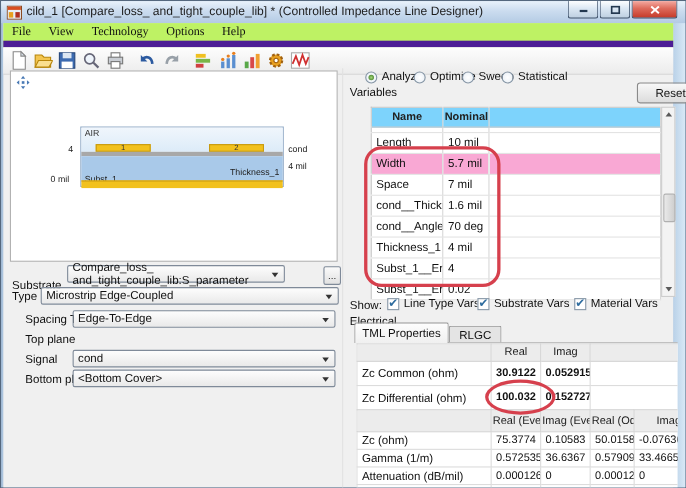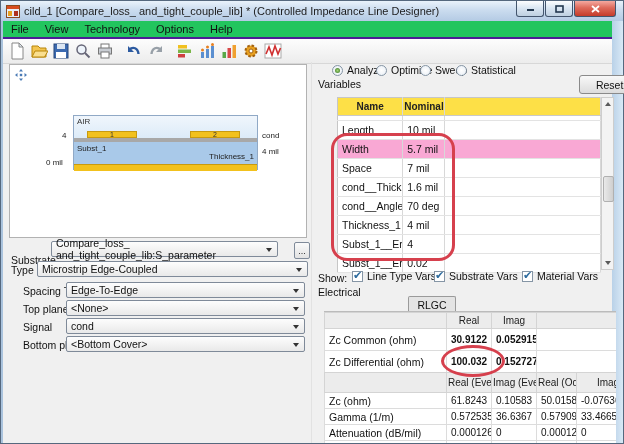--- a/index.html
+++ b/index.html
@@ -9,21 +9,21 @@
   .titlebar{position:absolute;left:0;top:0;right:0;height:20px;
     background:linear-gradient(#e9f2fb,#cbdcef 45%,#b4cbe4);
     display:flex;align-items:center;font-size:11px;color:#1c1c1c;}
   .app-icon{width:14px;height:13px;margin:0 4px 0 5px;}
   .win-controls{position:absolute;right:7px;top:0;display:flex;}
   .win-btn{width:26px;height:15px;border:1px solid #43556d;border-top:none;border-radius:0 0 3px 3px;
     background:linear-gradient(#fdfeff,#dbe7f3 45%,#bed0e1);display:flex;align-items:center;justify-content:center;margin-left:1px;}
   .win-btn.close{width:40px;background:linear-gradient(#f4a9a0,#dd6a5b 45%,#c53b2a);}
   
   .client{position:absolute;left:2px;right:11px;top:20px;bottom:0;background:#f0f0f0;}
-  .menubar{height:16px;background:#22c55e;border-bottom:2px solid #4c1d95;display:flex;align-items:center;font-size:11px;}
+  .menubar{height:16px;background:#bef264;border-bottom:6px solid #4c1d95;display:flex;align-items:center;font-size:11px;font-family:Liberation Serif, serif;}
   .menu-item{padding:1px 8px;color:#111;}
   .toolbar{height:24px;background:linear-gradient(#fdfdfd,#ececec);border-bottom:1px solid #d7d7d7;display:flex;align-items:center;padding-left:4px;}
   .tb-btn{width:20px;height:20px;margin-right:2px;display:flex;align-items:center;justify-content:center;}
   .tb-btn svg{width:18px;height:18px;}
   .gap{margin-left:7px;}
   .content{position:absolute;left:0;top:41px;right:0;bottom:0;}
   
   .left-panel{position:absolute;left:0;top:0;width:308px;bottom:0;}
   .diagram{position:absolute;left:6px;top:2px;width:296px;height:172px;background:#fff;border:1px solid #b2b2b2;}
   .move-icon{position:absolute;left:5px;top:4px;}
@@ -43,21 +43,21 @@
     font-size:9px;display:flex;align-items:center;justify-content:center;color:#222;}
   
   .right-panel{position:absolute;left:308px;top:0;right:0;bottom:0;border-left:1px solid #e2e2e2;}
   .radio-item{position:absolute;top:2px;display:flex;align-items:center;font-size:10.5px;color:#111;}
   .radio{width:11px;height:11px;border:1px solid #8595a5;border-radius:50%;background:radial-gradient(#fff,#e6edf4);margin-right:4px;position:relative;box-sizing:border-box;}
   .radio.on::after{content:'';position:absolute;inset:2px;border-radius:50%;background:radial-gradient(#a5d77a,#2f6e1a);}
   .section-label{position:absolute;font-size:10.5px;color:#111;}
   .btn{position:absolute;border:1px solid #8a8a8a;border-radius:3px;background:linear-gradient(#f8f8f8,#dcdcdc);font-size:10.5px;display:flex;align-items:center;justify-content:center;color:#111;}
   table{border-collapse:collapse;table-layout:fixed;}
   .var-table{position:absolute;left:25px;top:35px;width:264px;background:#fff;border:1px solid #c6c6c6;font-size:10.5px;}
-  .var-table th{height:15px;background:#fde047;border-bottom:1px solid #c9c9c9;border-right:1px solid #d8d8d8;font-weight:bold;font-size:10px;color:#222;}
+  .var-table th{height:15px;background:#7dd3fc;border-bottom:1px solid #c9c9c9;border-right:1px solid #d8d8d8;font-weight:bold;font-size:10px;color:#222;}
   .var-table td{height:18px;border-bottom:1px solid #e3e3e3;border-right:1px solid #d8d8d8;padding:0 0 0 4px;color:#111;white-space:nowrap;overflow:hidden;}
   .var-table tr.partial td{height:4px;}
   .var-table tr.sel td{background:#f9a8d4;}
   .scrollbar{position:absolute;left:289px;top:35px;width:13px;height:173px;background:#f3f3f3;border:1px solid #cdcdcd;box-sizing:border-box;}
   .sb-arrow{position:absolute;left:0;width:11px;height:12px;display:flex;align-items:center;justify-content:center;}
   .tri-up{border-left:3.5px solid transparent;border-right:3.5px solid transparent;border-bottom:4.5px solid #5a5a5a;}
   .tri-down{border-left:3.5px solid transparent;border-right:3.5px solid transparent;border-top:4.5px solid #5a5a5a;}
   .sb-thumb{position:absolute;left:1px;top:78px;width:9px;height:24px;background:linear-gradient(90deg,#e9e9e9,#cfcfcf);border:1px solid #b0b0b0;border-radius:2px;}
   .red-rect{position:absolute;left:19px;top:71px;width:118px;height:122px;border:3px solid #d6404d;border-radius:16px;pointer-events:none;}
   .red-ellipse{position:absolute;left:129px;top:283px;width:58px;height:26px;border:3px solid #d6404d;border-radius:50%;pointer-events:none;}
@@ -209,51 +209,48 @@
           <svg class="move-icon" width="12" height="12" viewBox="0 0 12 12">
             <path d="M6 0L8 2.5H4zM6 12L4 9.5h4zM0 6L2.5 4v4zM12 6L9.5 8V4z" fill="#4a7ab5"></path>
             <rect x="4.8" y="4.8" width="2.4" height="2.4" fill="#4a7ab5"></rect>
           </svg>
           <div class="xsec">
             <div class="air">AIR</div>
             <div class="trace" style="left:13px;width:50px;">1</div>
             <div class="trace" style="left:116px;width:50px;">2</div>
             <div class="condlayer"></div>
             <div class="subst">
-              <span style="position:absolute;left:3px;top:2px;">Subst_1</span>
+              <span style="position:absolute;left:3px;top:16px;">Subst_1</span>
               <span style="position:absolute;right:3px;bottom:3px;">Thickness_1</span>
             </div>
             <div class="ground"></div>
           </div>
           <span class="xlabel" style="left:52px;top:66px;">4</span>
           <span class="xlabel" style="left:36px;top:93px;">0 mil</span>
           <span class="xlabel" style="left:252px;top:66px;">cond</span>
           <span class="xlabel" style="left:252px;top:82px;">4 mil</span>
         </div>
 
         <span class="form-row" style="left:8px;top:192px;">Substrate</span>
-        <div class="combo" style="left:48px;top:179px;width:227px;">
+        <div class="combo" style="left:58px;top:179px;width:198px;">
             <span>Compare_loss_ and_tight_couple_lib:S_parameter</span>
           </div>
         <div class="mini-btn" style="left:291px;top:180px;width:14px;">...</div>
 
         <span class="form-row" style="left:8px;top:202px;">Type</span>
         <div class="combo" style="left:34px;top:199px;width:271px;">
             <span>Microstrip Edge-Coupled</span>
           </div>
 
         <span class="form-row" style="left:20px;top:223px;">Spacing Type</span>
         <div class="combo" style="left:63px;top:220px;width:239px;text-align:right;">
             <span>Edge-To-Edge</span>
           </div>
 
         <span class="form-row" style="left:20px;top:241px;">Top plane</span>
-        <div class="combo" style="left:63px;top:238px;width:239px;">
-            <span>&lt;None&gt;</span>
-          </div>
 
         <span class="form-row" style="left:20px;top:259px;">Signal</span>
         <div class="combo" style="left:63px;top:256px;width:239px;">
             <span>cond</span>
           </div>
 
         <span class="form-row" style="left:20px;top:277px;">Bottom plane</span>
         <div class="combo" style="left:63px;top:274px;width:239px;">
             <span>&lt;Bottom Cover&gt;</span>
           </div>
@@ -365,20 +362,21 @@
               <span>Substrate Vars</span>
             </label>
             <label class="cb-item" style="left: 210px;">
               <span class="cb on"></span>
               <span>Material Vars</span>
             </label>
           </div>
 
         <span class="section-label" style="left:6px;top:224px;">Electrical</span>
 
+        <div class="tab active" style="left:10px;top:231px;width:84px;height:18px;">TML Properties</div>
         <div class="tab inactive" style="left:96px;top:234px;width:46px;height:15px;">RLGC</div>
 
         <div class="tml-wrap">
           <table class="tml tA">
             <colgroup>
                 <col style="width:122px">
                 <col style="width:45px">
                 <col style="width:45px">
                 <col style="width:128px">
               </colgroup>
@@ -418,21 +416,21 @@
                 <th></th>
                 <th>Real (Even)</th>
                 <th>Imag (Even)</th>
                 <th>Real (Odd)</th>
                 <th>Imag (Odd</th>
               </tr>
             </thead>
             <tbody id="mode-rows">
                 <tr>
                   <td class="lbl">Zc (ohm)</td>
-                  <td>61.8243</td>
+                  <td>75.3774</td>
                   <td>0.10583</td>
                   <td>50.0158</td>
                   <td>-0.0763633</td>
                 </tr>
                 <tr>
                   <td class="lbl">Gamma (1/m)</td>
                   <td>0.572535</td>
                   <td>36.6367</td>
                   <td>0.579091</td>
                   <td>33.4665</td>

